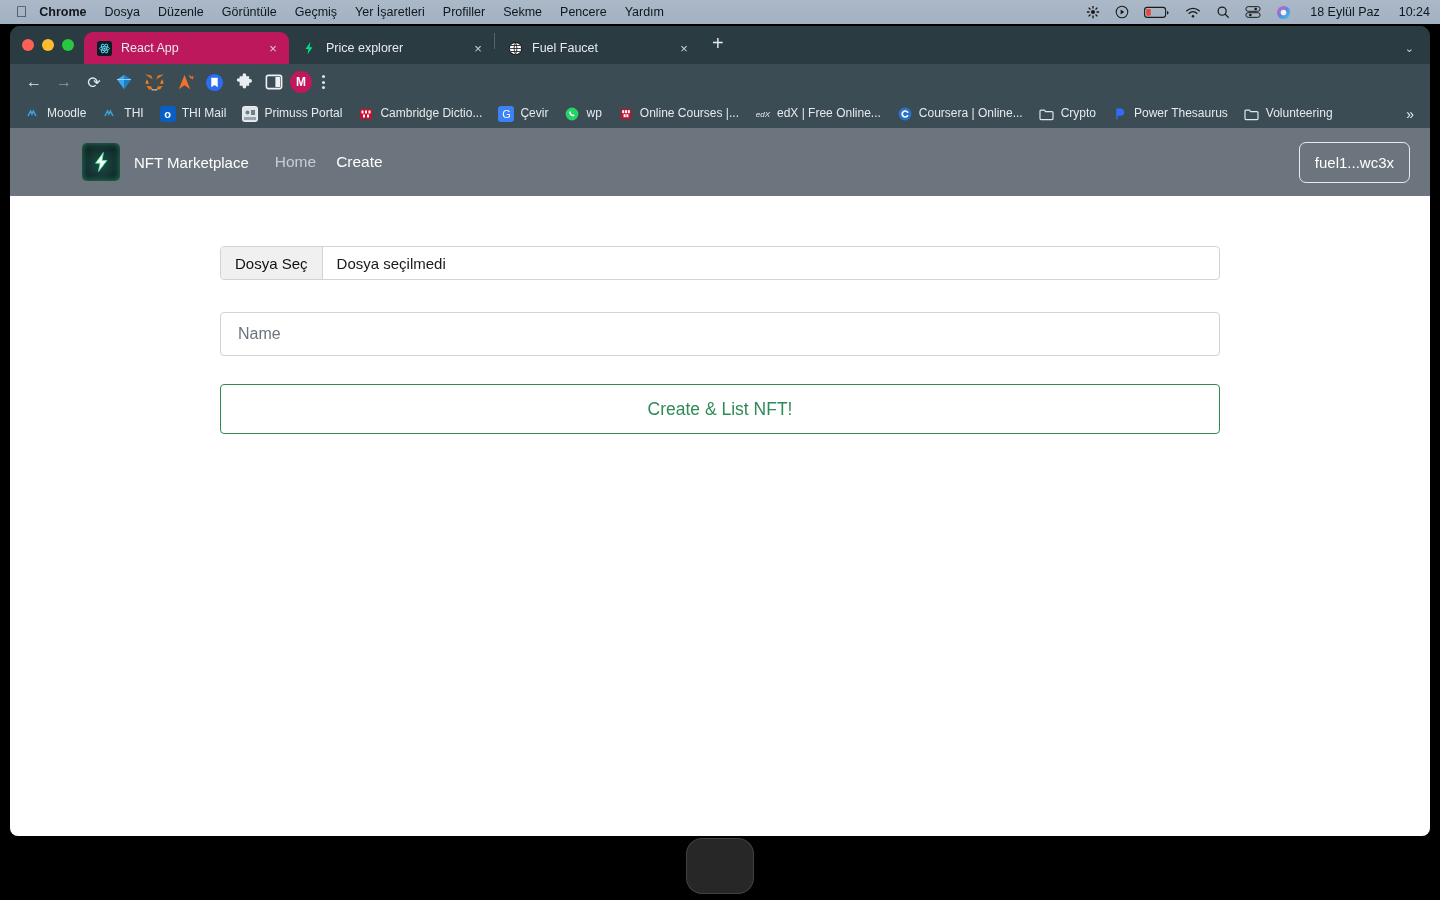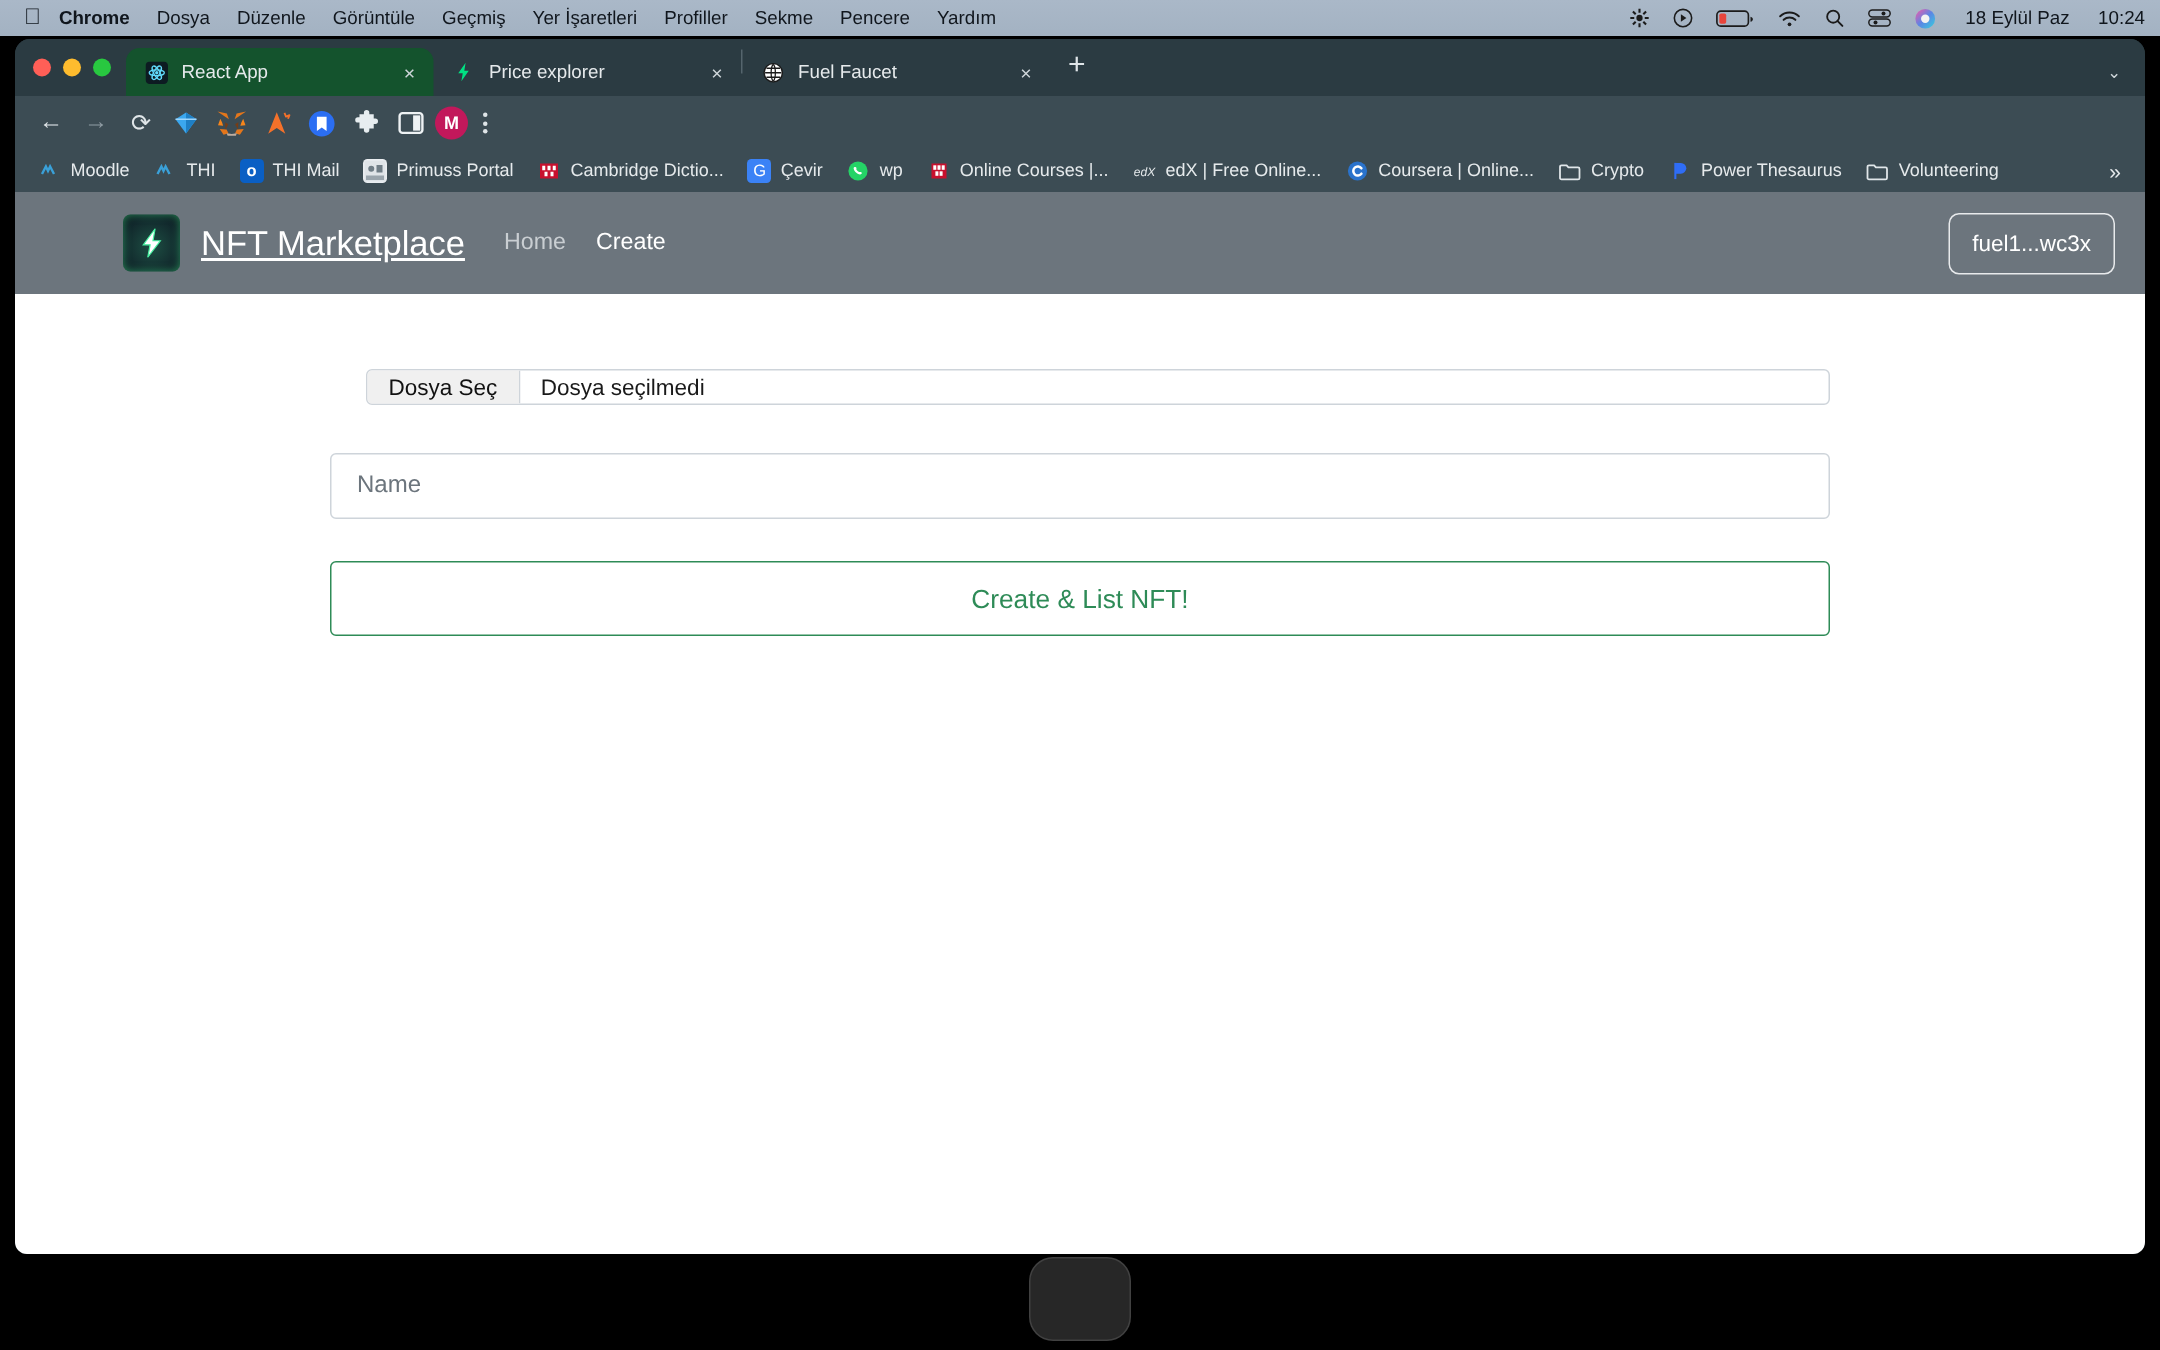--- a/index.html
+++ b/index.html
@@ -42,21 +42,21 @@
   }
   .traffic { display: flex; gap: 8px; align-items: center; height: 38px; padding: 0 10px 0 4px; }
   .dot { width: 12px; height: 12px; border-radius: 50%; }
   .dot.red { background: #ff5f57; } .dot.yellow { background: #febc2e; } .dot.green { background: #28c840; }
 
   .tab {
     height: 32px; width: 205px; display: flex; align-items: center;
     padding: 0 8px 0 12px; gap: 9px; color: #e6eaec; font-size: 12.5px;
     border-radius: 9px 9px 0 0; position: relative;
   }
-  .tab.active { background: #14532d; }
+  .tab.active { background: #be185d; }
   .tab .favicon { width: 16px; height: 16px; flex: 0 0 16px; display:inline-flex; align-items:center; justify-content:center;}
   .tab .title { flex: 1; overflow: hidden; text-overflow: ellipsis; white-space: nowrap; }
   .tab .tabclose { font-size: 13px; color: #cfd6da; width: 16px; text-align: center; }
   .tab-sep { width: 1px; height: 16px; background: #55656d; align-self: center; margin-bottom: 8px; }
   .newtab { color: #dfe5e8; font-size: 20px; padding: 0 10px 4px 12px; align-self: center; }
   .tab-caret { position: absolute; right: 16px; bottom: 9px; color: #cfd6da; font-size: 11px; }
 
   
   .toolbar {
     height: 36px; background: #3c4c54; display: flex; align-items: center;
@@ -90,35 +90,35 @@
   .appbar {
     background: #6c757d; height: 68px; display: flex; align-items: center;
     padding: 0 20px 0 72px; gap: 0;
   }
   .brand-logo {
     width: 38px; height: 38px; border-radius: 5px; flex: 0 0 38px;
     background: radial-gradient(circle at 50% 55%, #1d4f43 0%, #11262b 70%, #0c1a1e 100%);
     display: flex; align-items: center; justify-content: center;
     box-shadow: inset 0 0 6px rgba(60,220,130,.55);
   }
-  .brand-title { color: #fff; font-size: 23px; margin-left: 14px; text-decoration: underline; }
+  .brand-title { color: #fff; font-size: 15px; margin-left: 14px; }
   .navlinks { display: flex; gap: 20px; margin-left: 26px; font-size: 15.5px; }
   .navlinks .nav-home { color: #c9ced2; }
   .navlinks .nav-create { color: #ffffff; }
   .wallet-btn {
     margin-left: auto; border: 1px solid #e8eaec; border-radius: 7px;
     color: #fff; font-size: 15px; padding: 11px 15px; background: transparent;
   }
 
   .form-wrap { width: 1000px; margin: 0 auto; padding-top: 50px; }
   .field {
     border: 1px solid #ced4da; border-radius: 4px; background: #fff;
     color: #6c757d; font-size: 16px;
   }
-  .fileinput { display: flex; align-items: stretch; height: 24px; margin-bottom: 32px; margin-left: 24px; }
+  .fileinput { display: flex; align-items: stretch; height: 34px; margin-bottom: 32px; }
   .file-btn {
     background: #f0f0f0; border-right: 1px solid #ced4da;
     display: flex; align-items: center; padding: 0 14px;
     color: #111; font-size: 15px; border-radius: 3px 0 0 3px;
   }
   .file-label { display: flex; align-items: center; padding: 0 14px; color: #1a1a1a; font-size: 15px; }
   .input-line { height: 44px; display: flex; align-items: center; padding: 16px 17px; margin-bottom: 28px; }
   .input-area { height: 90px; padding: 14px 17px; margin-bottom: 28px; position: relative; }
   .resize-grip { position: absolute; right: 3px; bottom: 3px; width: 12px; height: 12px; }
   .submit-btn {

